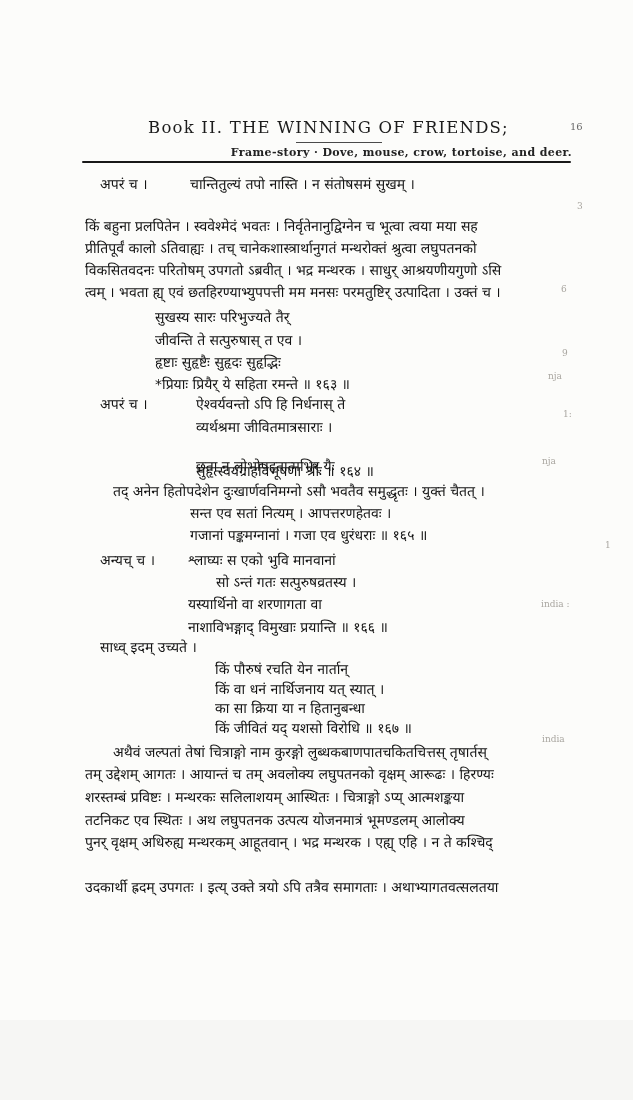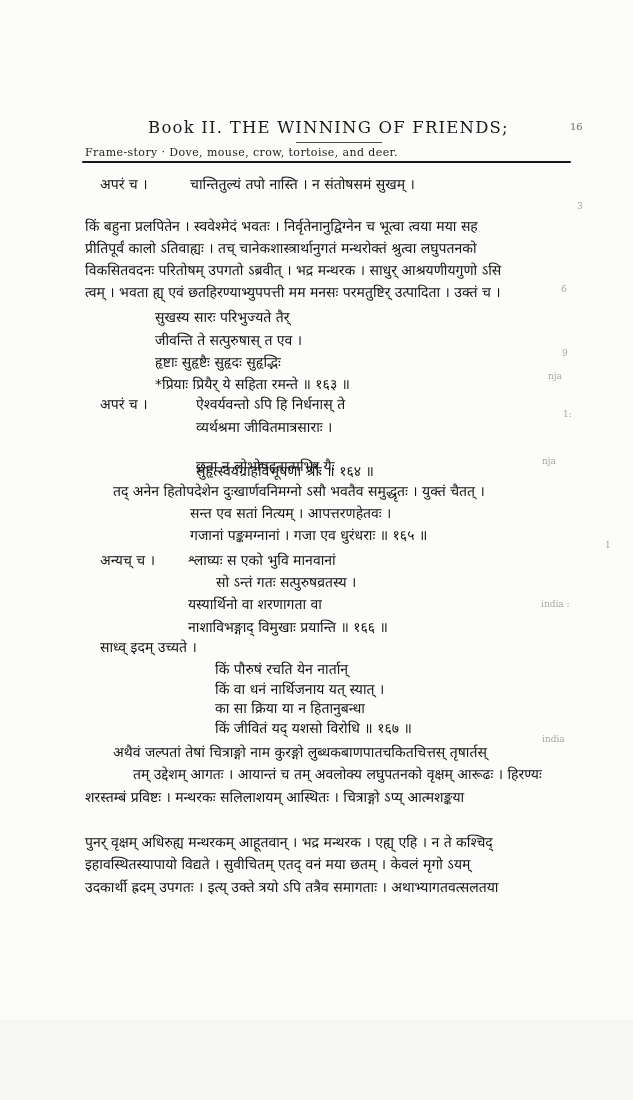--- a/index.html
+++ b/index.html
@@ -17,23 +17,23 @@
   }
   .hdr-title {
     position: absolute; left: 85px; top: 118px; width: 487px;
     text-align: center;
     font-family: "DejaVu Serif", "Liberation Serif", serif;
     font-size: 16.5px; letter-spacing: 1.2px; color: #1c1c1c;
     white-space: nowrap;
   }
   .hdr-sub {
     position: absolute; left: 85px; top: 146px; width: 487px;
-    text-align: left;
+    text-align: right;
     font-family: "DejaVu Serif", "Liberation Serif", serif;
-    font-size: 11px; font-weight: normal; letter-spacing: 0.4px; color: #222;
+    font-size: 11px; font-weight: bold; letter-spacing: 0.4px; color: #222;
     white-space: nowrap;
   }
   .hdr-underline {
     position: absolute; left: 296px; top: 142px; width: 86px; height: 1px;
     background: #4a4a4a;
   }
   .page-num {
     position: absolute; left: 570px; top: 121px;
     font-family: "DejaVu Serif", "Liberation Serif", serif;
     font-size: 10px; color: #6a6a6a;
@@ -95,24 +95,24 @@
   <div class="ln" style="left:188px; top:594px;">यस्यार्थिनो वा शरणागता वा</div>
   <div class="ln" style="left:188px; top:617px;">नाशाविभङ्गाद् विमुखाः प्रयान्ति ॥ १६६ ॥</div>
 
   <div class="ln" style="left:100px; top:637px;">साध्व् इदम् उच्यते ।</div>
   <div class="ln" style="left:215px; top:659px;">किं पौरुषं रचति येन नार्तान्</div>
   <div class="ln" style="left:215px; top:679px;">किं वा धनं नार्थिजनाय यत् स्यात् ।</div>
   <div class="ln" style="left:215px; top:698px;">का सा क्रिया या न हितानुबन्धा</div>
   <div class="ln" style="left:215px; top:718px;">किं जीवितं यद् यशसो विरोधि ॥ १६७ ॥</div>
 
   <div class="ln" style="left:113px; top:742px;">अथैवं जल्पतां तेषां चित्राङ्गो नाम कुरङ्गो लुब्धकबाणपातचकितचित्तस् तृषार्तस्</div>
-  <div class="ln" style="left:85px;  top:764px;margin-left:48px;">तम् उद्देशम् आगतः । आयान्तं च तम् अवलोक्य लघुपतनको वृक्षम् आरूढः । हिरण्यः</div>
+  <div class="ln" style="left:85px;  top:764px;">तम् उद्देशम् आगतः । आयान्तं च तम् अवलोक्य लघुपतनको वृक्षम् आरूढः । हिरण्यः</div>
   <div class="ln" style="left:85px;  top:787px;">शरस्तम्बं प्रविष्टः । मन्थरकः सलिलाशयम् आस्थितः । चित्राङ्गो ऽप्य् आत्मशङ्कया</div>
+  <div class="ln" style="left:85px;  top:810px;">तटनिकट एव स्थितः । अथ लघुपतनक उत्पत्य योजनमात्रं भूमण्डलम् आलोक्य</div>
   <div class="ln" style="left:85px;  top:832px;">पुनर् वृक्षम् अधिरुह्य मन्थरकम् आहूतवान् । भद्र मन्थरक । एह्य् एहि । न ते कश्चिद्</div>
-  <div class="ln" style="left:85px;  top:854px;">इहावस्थितस्यापायो विद्यते । सुवीचितम् एतद् वनं मया छतम् । केवलं मृगो ऽयम्</div>
   <div class="ln" style="left:85px;  top:877px;">उदकार्थी ह्रदम् उपगतः । इत्य् उक्ते त्रयो ऽपि तत्रैव समागताः । अथाभ्यागतवत्सलतया</div>
 
   <div class="mnote" style="left:577px; top:201px;">3</div>
   <div class="mnote" style="left:561px; top:284px;">6</div>
   <div class="mnote" style="left:562px; top:348px;">9</div>
   <div class="mnote" style="left:548px; top:371px;">nja</div>
   <div class="mnote" style="left:563px; top:409px;">1:</div>
   <div class="mnote" style="left:542px; top:456px;">nja</div>
   <div class="mnote" style="left:605px; top:540px;">1</div>
   <div class="mnote" style="left:541px; top:599px;">india :</div>

